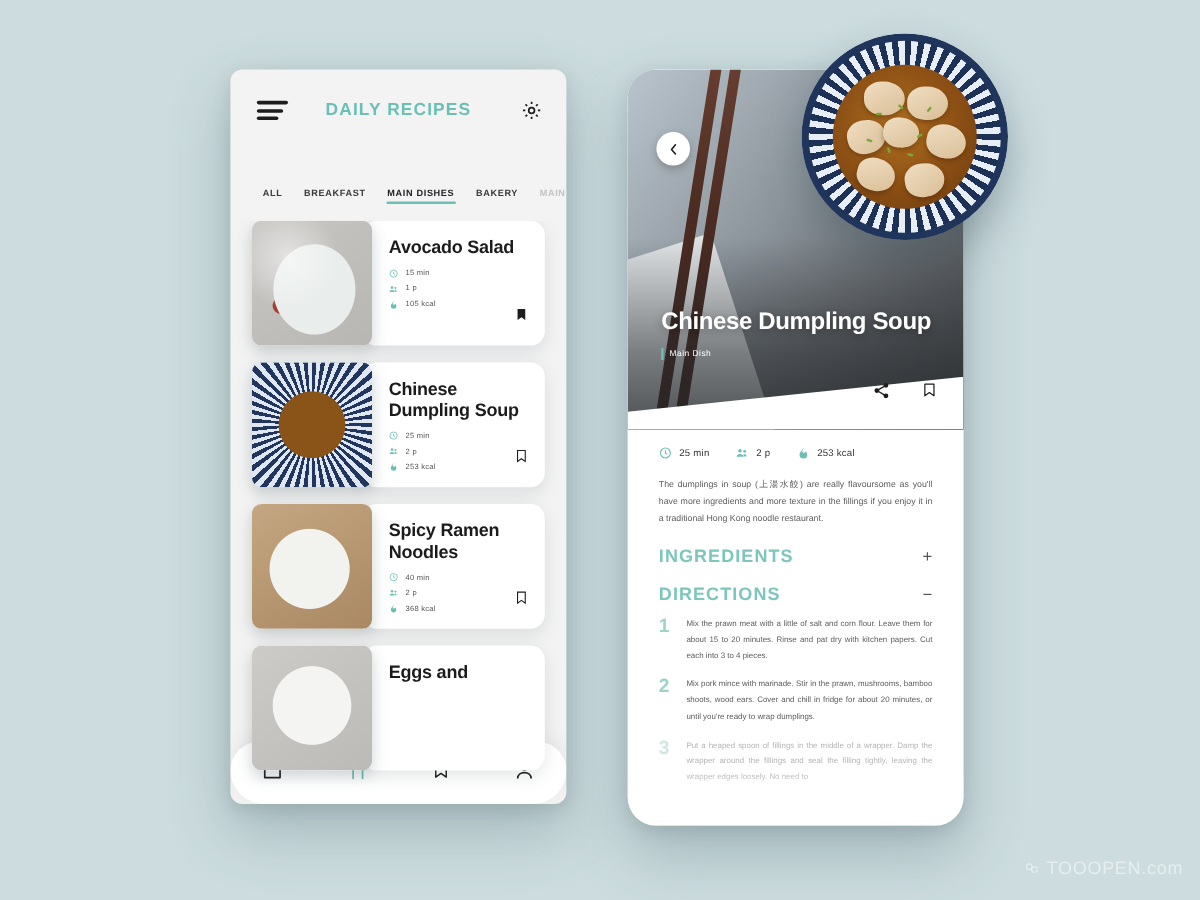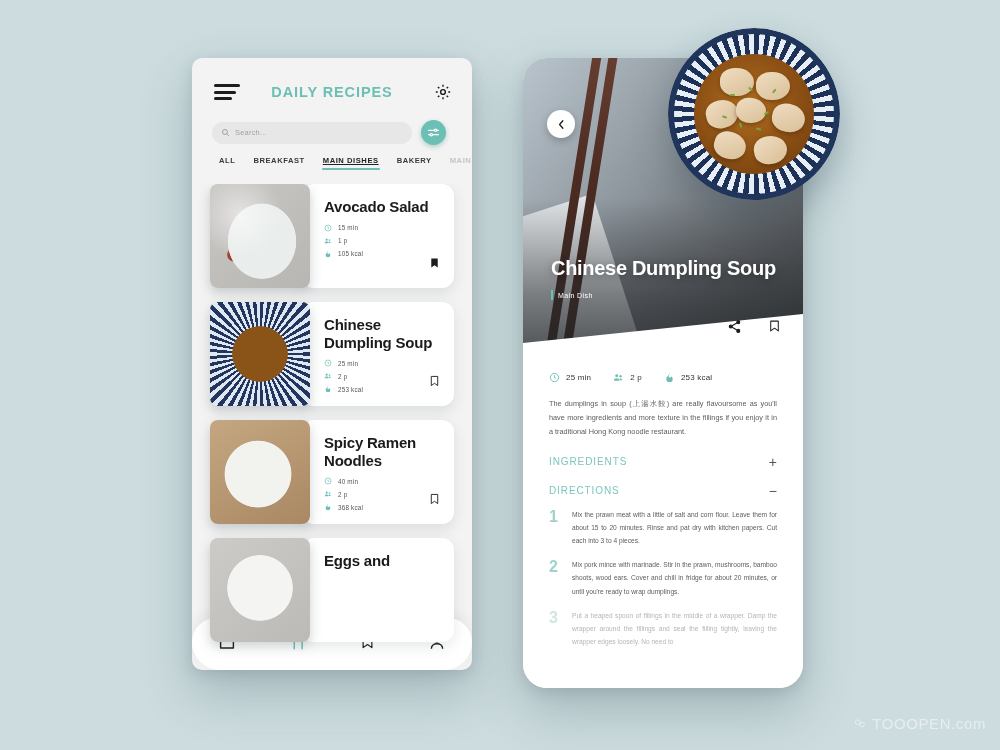--- a/index.html
+++ b/index.html
@@ -48,21 +48,21 @@
   .tabs {
     position: absolute; top: 98px; left: 0; right: 0;
     display: flex; align-items: flex-end; gap: 0; padding-left: 18px;
     white-space: nowrap; overflow: hidden;
   }
   .tab {
     font-size: 7.6px; font-weight: bold; letter-spacing: .55px;
     color: #3a3a3a; padding: 0 9px 5px 9px; position: relative;
   }
   .tab.dim { color: #c4c4c4; }
-  .tab.active { color: #222; text-decoration: underline; }
+  .tab.active { color: #222; }
   .tab.active::after {
     content: ""; position: absolute; left: 8px; right: 8px; bottom: 0;
     height: 1.6px; background: #6cbfb5; border-radius: 2px;
   }
 
   .list { position: absolute; top: 126px; left: 0; right: 0; bottom: 0; overflow: hidden; }
   .card {
     position: relative; margin: 0 18px 14px 18px; height: 104px;
     display: flex; border-radius: 12px;
   }
@@ -149,21 +149,21 @@
   .stat { display: flex; align-items: center; gap: 6px; }
   .stat span { font-size: 8px; color: #333; letter-spacing: .2px; }
   .desc {
     margin: 14px 26px 0 26px; font-size: 7.3px; line-height: 1.95;
     color: #5c5c5c; text-align: justify;
   }
   .section {
     margin: 0 26px; padding: 15px 0 0 0;
     display: flex; align-items: center; justify-content: space-between;
   }
-  .section h4 { font-size: 10px; font-weight: normal; color: #7cc6bd; letter-spacing: .9px; }
+  .section h4 { font-size: 15px; font-weight: bold; color: #7cc6bd; letter-spacing: .9px; }
   .section .toggle { font-size: 14px; color: #555; line-height: 1; font-weight: 300; }
   .steps { margin: 10px 26px 0 26px; }
   .step { display: flex; gap: 12px; margin-bottom: 11px; }
   .step .num { font-size: 16px; font-weight: bold; color: #9ed3cc; line-height: 1.1; width: 11px; flex: none; }
   .step .txt { font-size: 6.6px; line-height: 2.0; color: #5c5c5c; text-align: justify; }
   .step.faded .num { color: #cfe6e2; }
   .step.faded .txt { color: #b5b5b5; }
   .bfade {
     position: absolute; left: 0; right: 0; bottom: 0; height: 46px;
     background: linear-gradient(180deg, rgba(255,255,255,0), #fff 72%);
@@ -209,36 +209,20 @@
       </div>
       <div class="a-title">DAILY RECIPES</div>
       <div class="gear">
         <svg viewBox="0 0 24 24" width="18" height="18" fill="none" stroke="#1d1d1d" stroke-width="1.9">
           <circle cx="12" cy="12" r="3.2"></circle>
           <path d="M12 2.4v2.6M12 19v2.6M2.4 12h2.6M19 12h2.6M5.2 5.2l1.9 1.9M16.9 16.9l1.9 1.9M18.8 5.2l-1.9 1.9M7.1 16.9l-1.9 1.9"></path>
         </svg>
       </div>
     </div>
 
-    <div class="searchrow">
-      <div class="searchbox">
-        <svg viewBox="0 0 24 24" width="9" height="9" fill="none" stroke="#8f8f8f" stroke-width="2.2">
-          <circle cx="10.5" cy="10.5" r="6.5"></circle>
-            <path d="M15.5 15.5L21 21"></path>
-        </svg>
-        <span class="ph">Search...</span>
-      </div>
-      <div class="filter-btn">
-        <svg viewBox="0 0 24 24" width="13" height="13" fill="none" stroke="#fff" stroke-width="2.2" stroke-linecap="round">
-          <path d="M3 8h18M3 16h18"></path>
-            <circle cx="16" cy="8" r="2.2" fill="#6cbfb5"></circle>
-            <circle cx="8" cy="16" r="2.2" fill="#6cbfb5"></circle>
-        </svg>
-      </div>
-    </div>
 
     <div class="tabs">
       <div class="tab">ALL</div>
       <div class="tab">BREAKFAST</div>
       <div class="tab active">MAIN DISHES</div>
       <div class="tab">BAKERY</div>
       <div class="tab dim">MAIN</div>
     </div>
 
     <div class="list">

